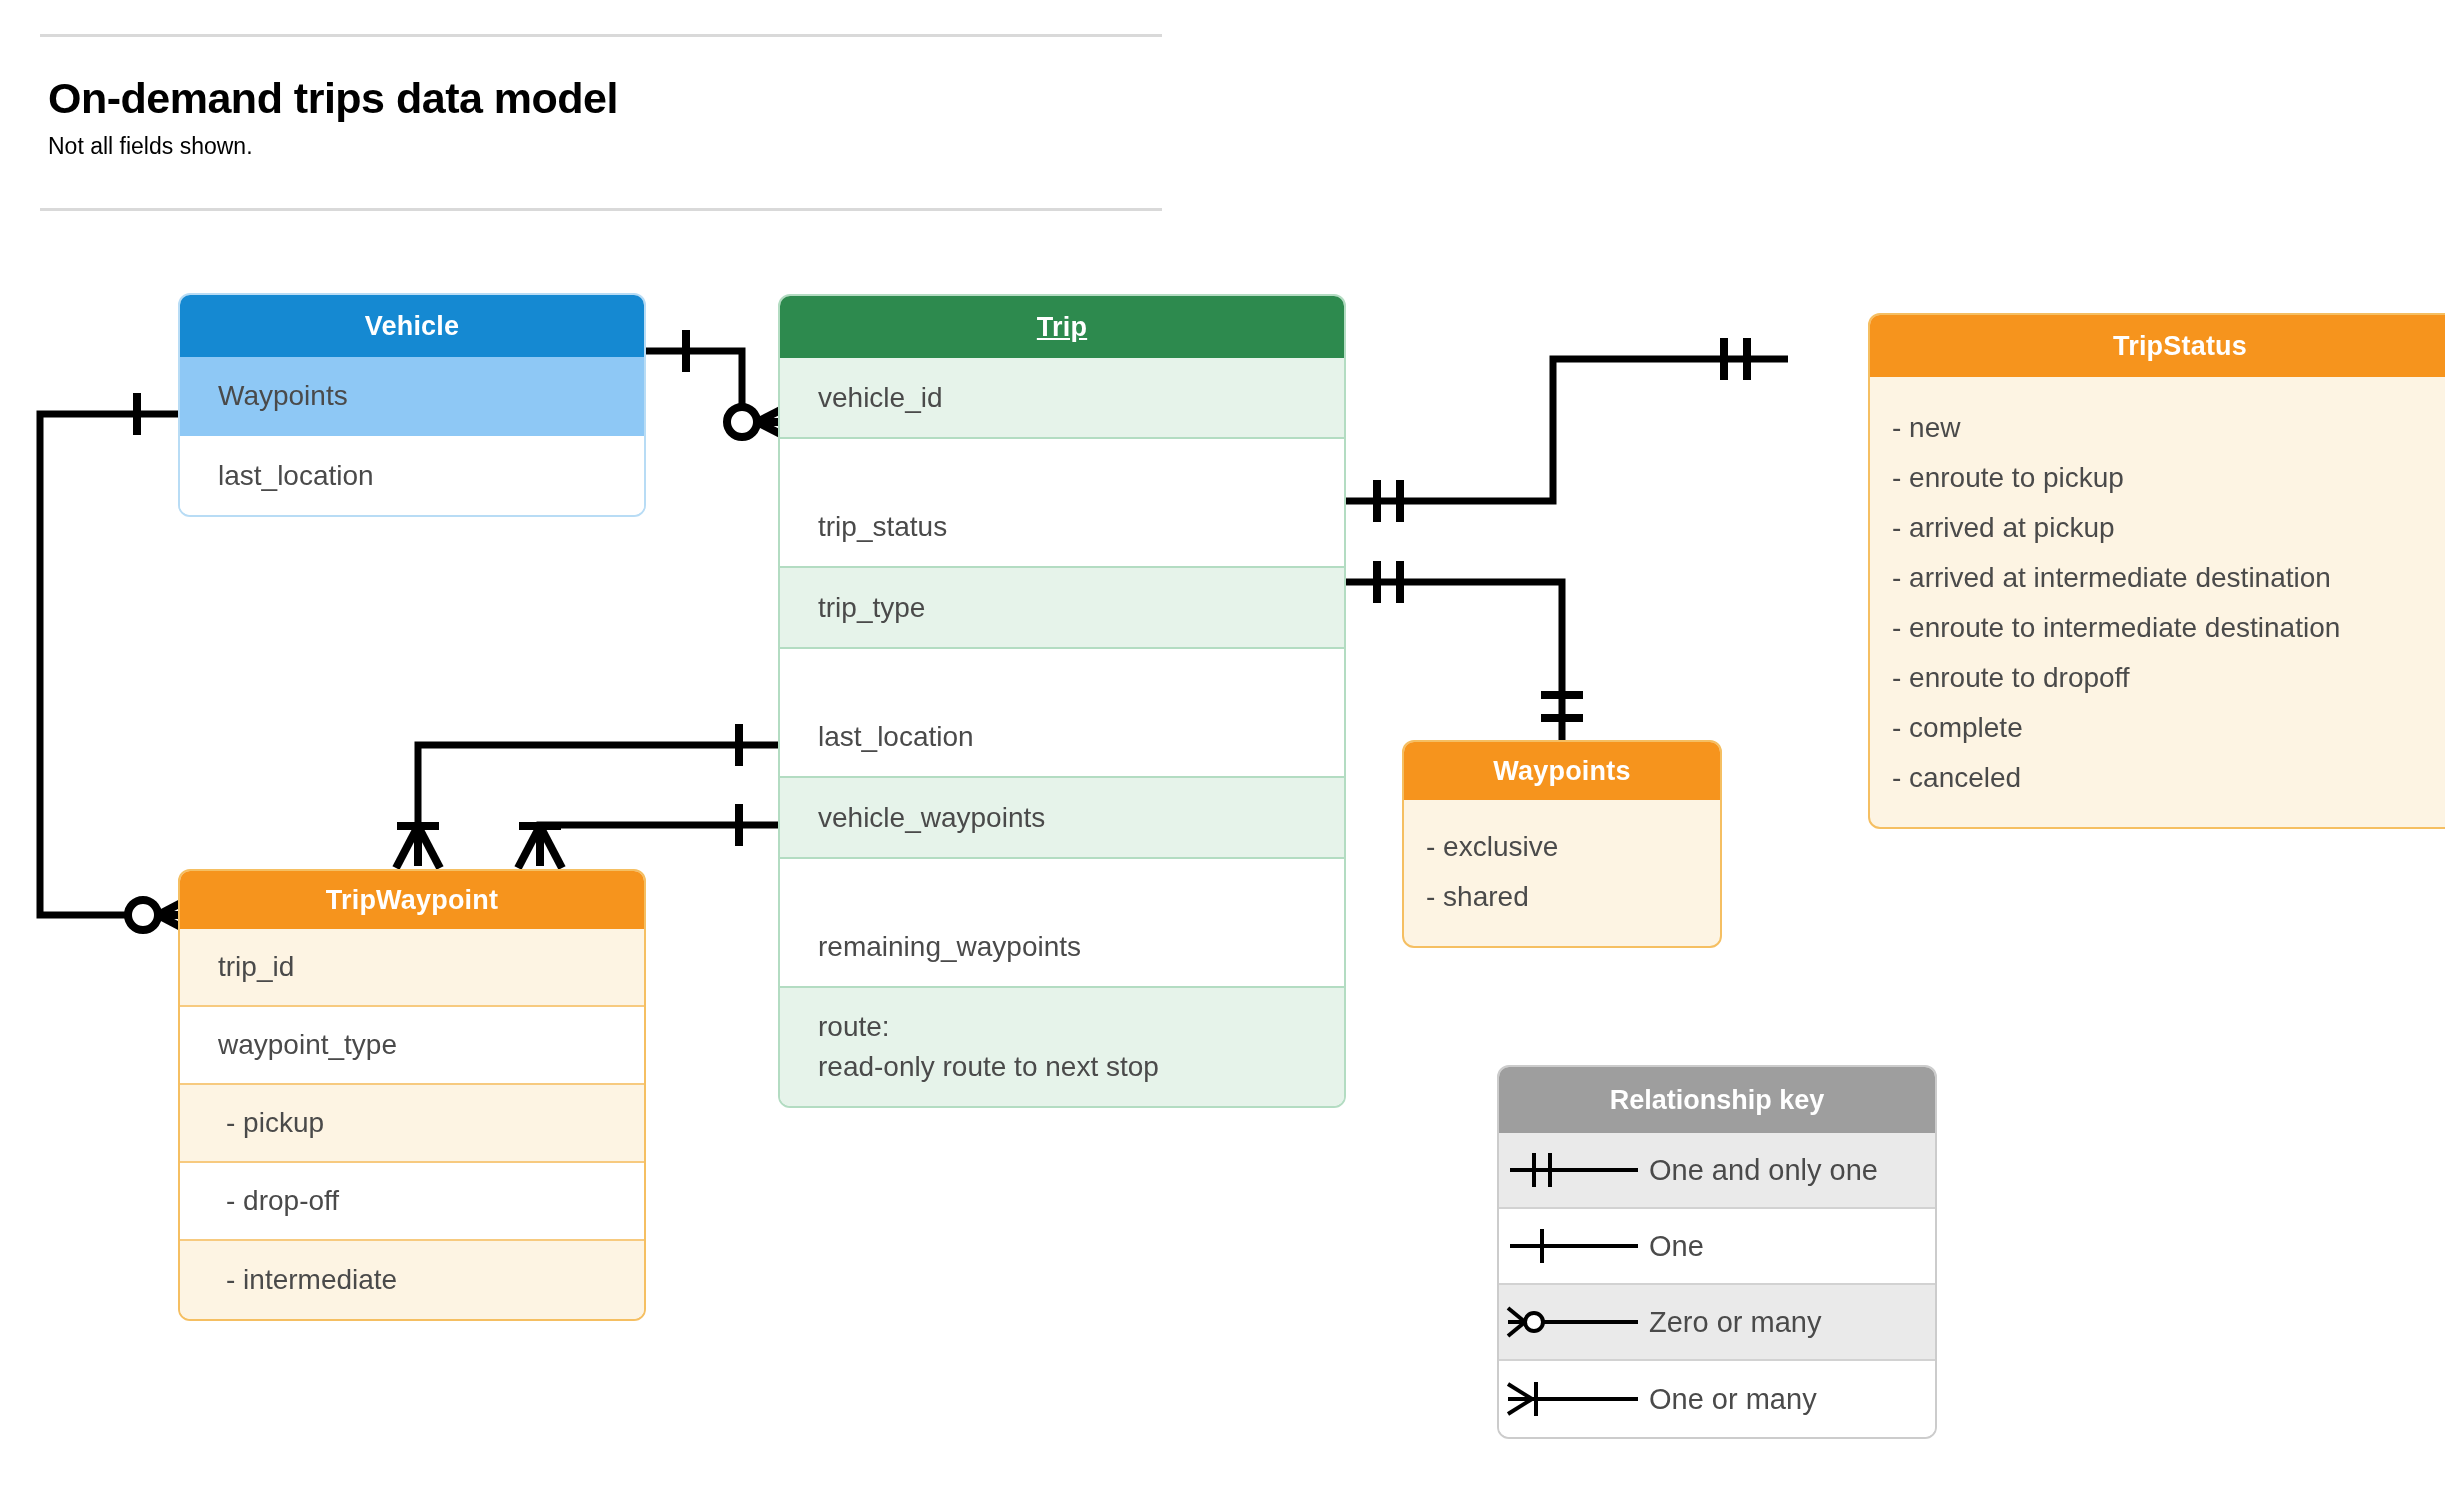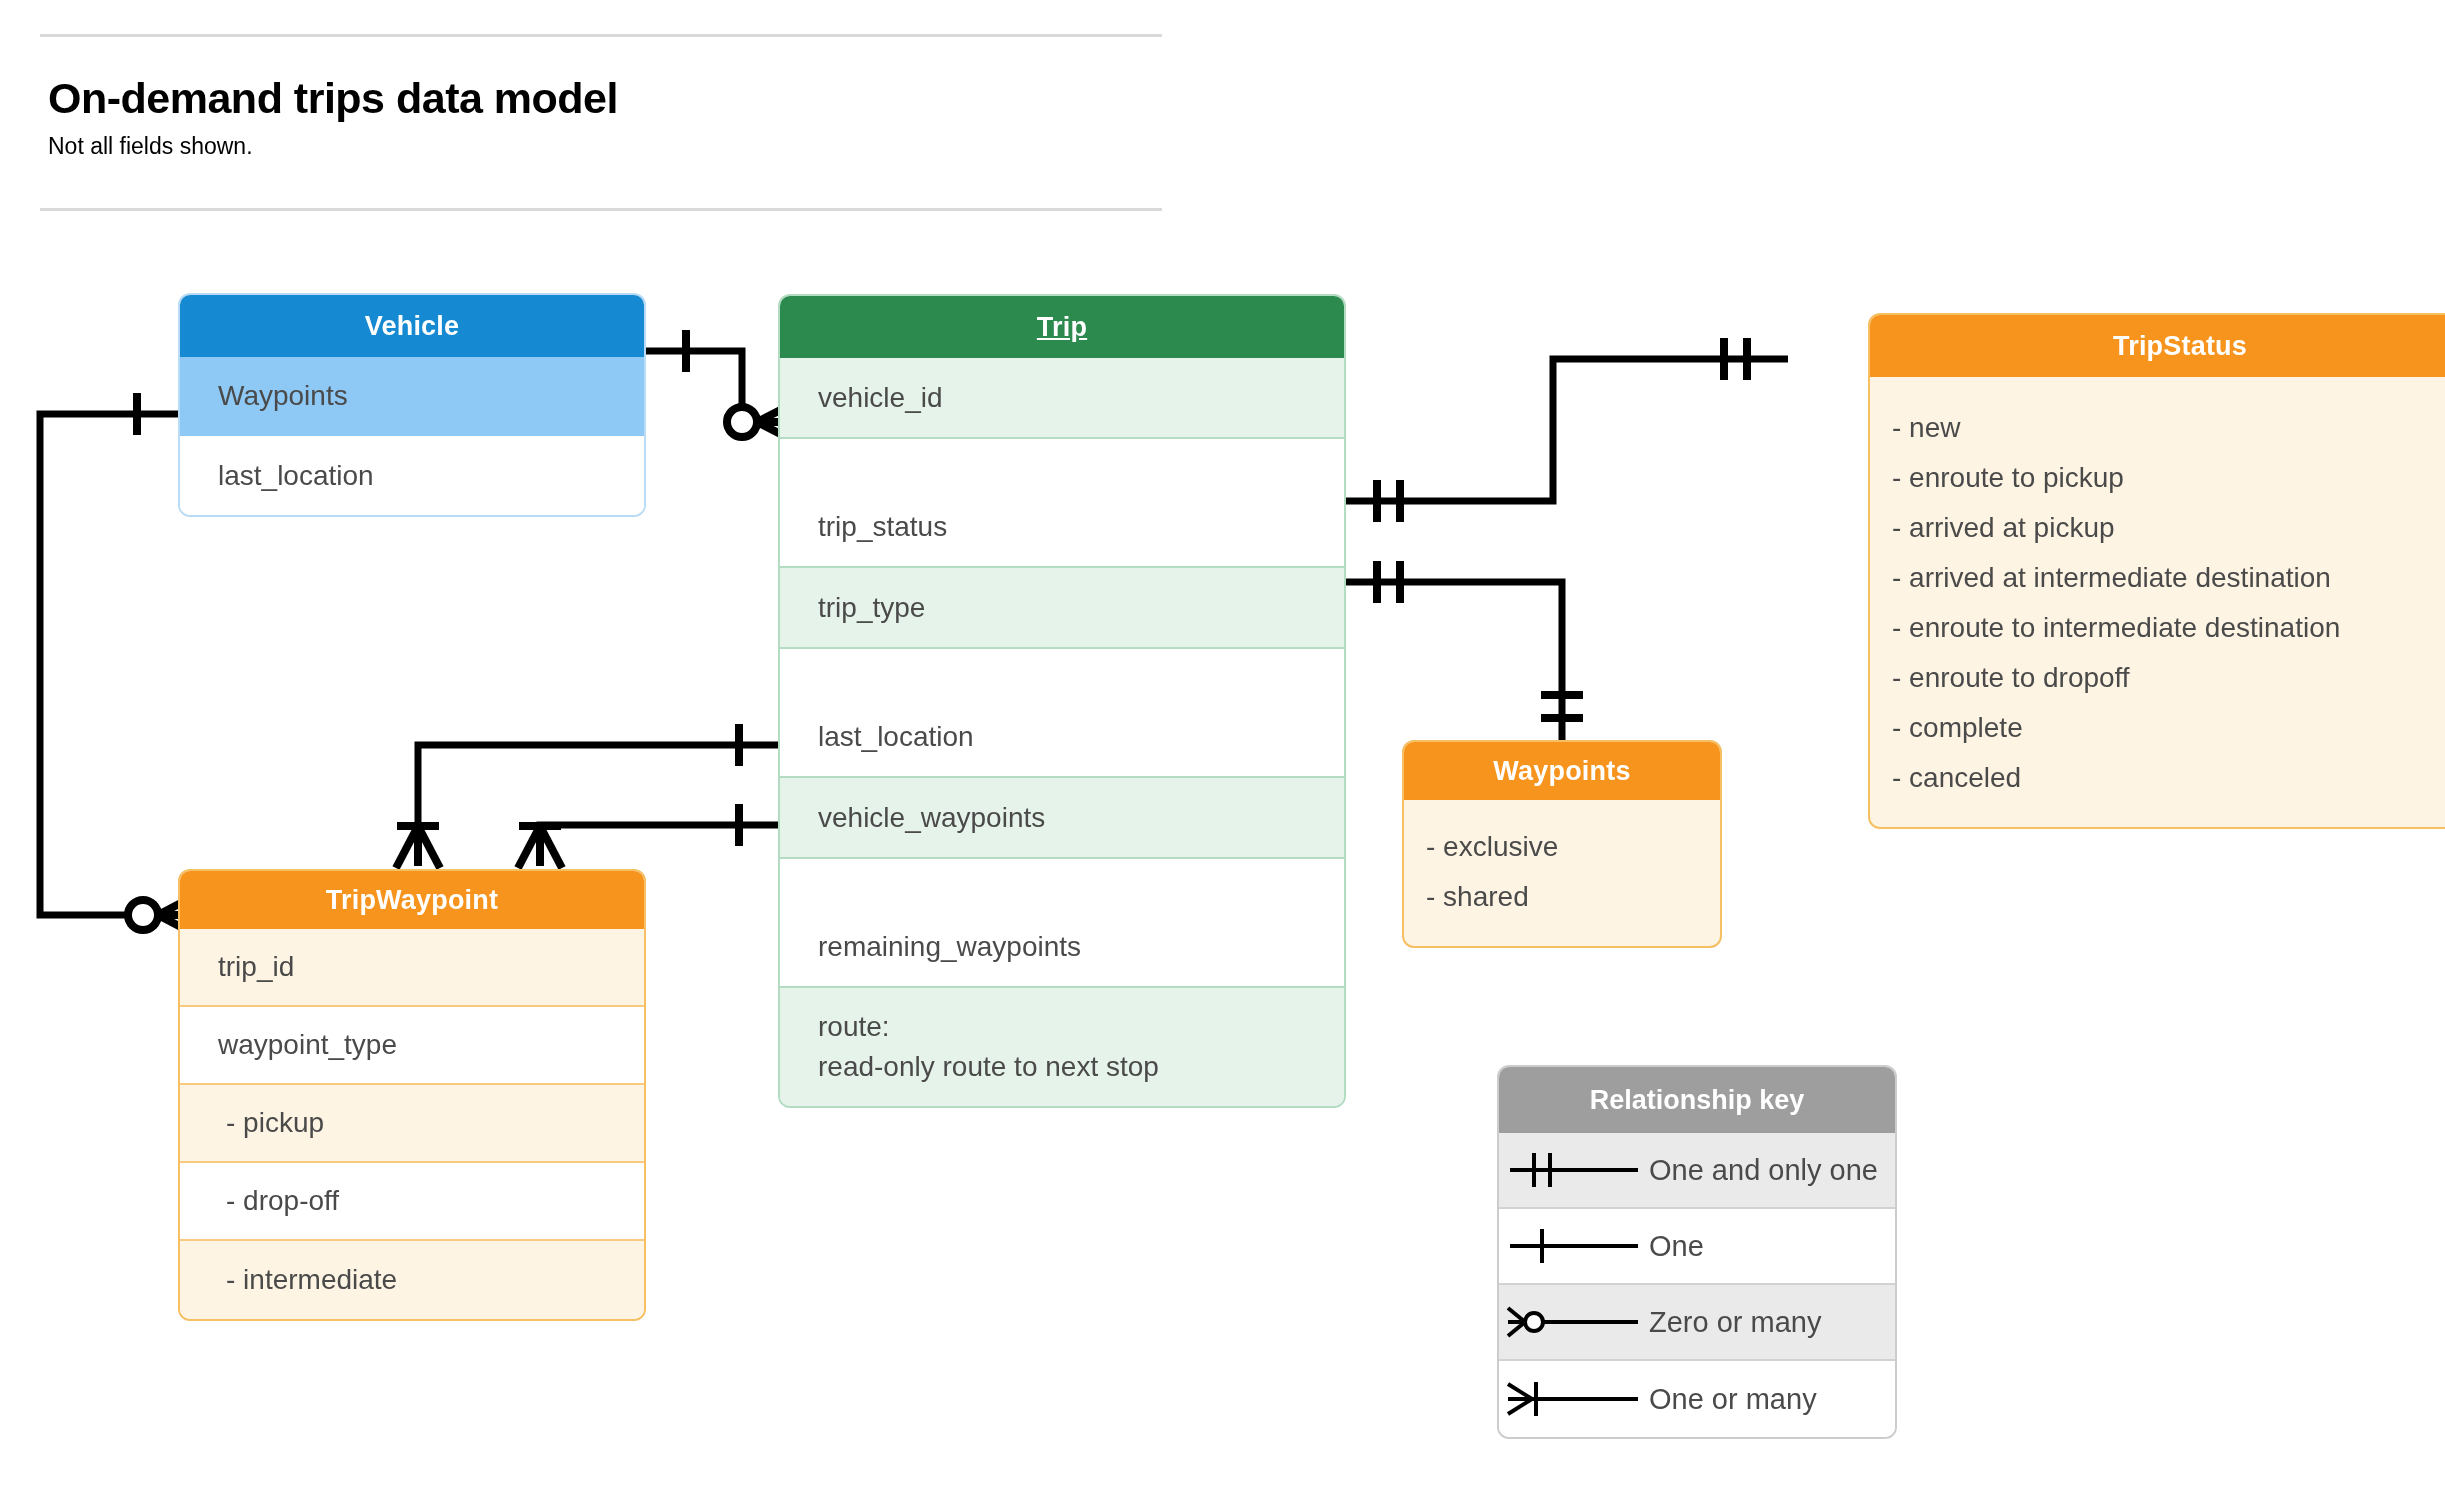--- a/index.html
+++ b/index.html
@@ -75,21 +75,21 @@
 
   
   #ent-tripwaypoint { left: 178px; top: 869px; width: 468px;
                       border: 2px solid #f5bf62; background: #ffffff; }
   #ent-tripwaypoint .ent-header { background: #f6941d; height: 58px; }
   #ent-tripwaypoint .row.alt { background: #fdf4e3; border-bottom-color: #f7ca7f; }
   #ent-tripwaypoint .row.plain { background: #ffffff; border-bottom-color: #f7ca7f; }
 
   
   #legend {
-    position: absolute; left: 1497px; top: 1065px; width: 400px;
+    position: absolute; left: 1497px; top: 1065px; width: 440px;
     border: 2px solid #cccccc; border-radius: 12px; overflow: hidden; background: #fff;
   }
   #legend .leg-header {
     background: #9e9e9e; color: #fff; height: 66px;
     display: flex; align-items: center; justify-content: center;
     font-size: 27px; font-weight: 700;
   }
   .leg-row {
     display: flex; align-items: center; height: 76px;
     border-bottom: 2px solid #d2d2d2;

